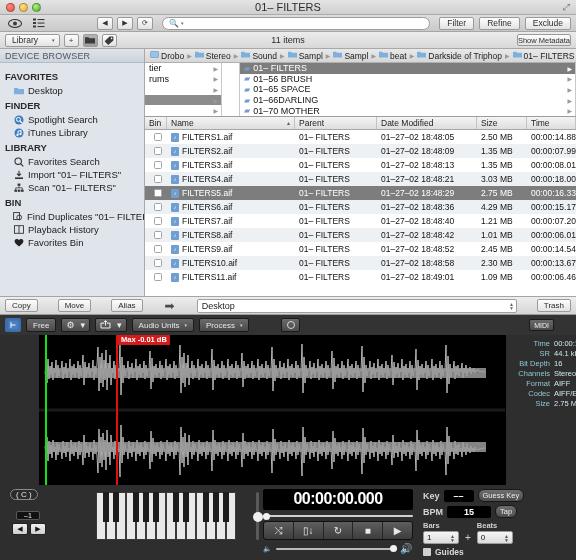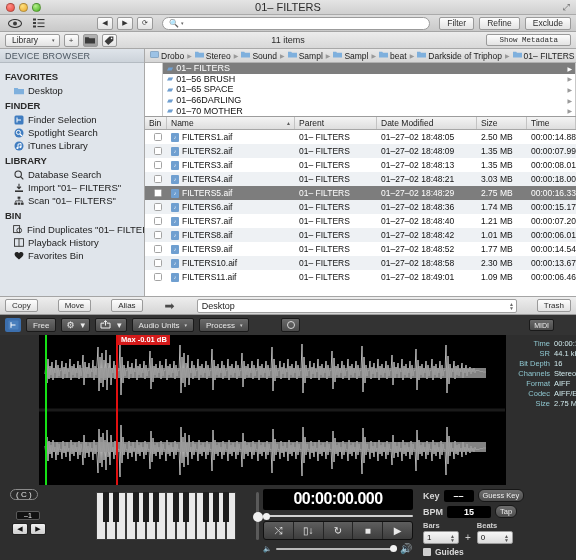--- a/index.html
+++ b/index.html
@@ -83,21 +83,21 @@
     display: flex; align-items: center; justify-content: center; font-size: 8px; color: #3b3b3b;
   }
   .sq-btn.active { background: linear-gradient(to bottom,#b4b4b4,#9e9e9e); }
   .items-count {
     position: absolute; left: 0; right: 0; text-align: center;
     font-size: 9px; color: #2b2b2b; pointer-events: none;
   }
   .meta-btn {
     margin-left: auto; height: 12px; border: 1px solid #9a9a9a; border-radius: 2px;
     background: linear-gradient(to bottom,#fdfdfd,#e3e3e3);
-    padding: 0 12px; font-size: 7.5px; color: #2d2d2d; display: flex; align-items: center; font-family: Liberation Mono, monospace;
+    padding: 0 0; font-size: 7.5px; color: #2d2d2d; display: flex; align-items: center;
   }
 
   
   .body { flex: 1; display: flex; min-height: 0; }
 
   
   .sidebar {
     width: 145px; flex: 0 0 145px;
     background: #e0e5eb;
     border-right: 1px solid #a9a9a9;
@@ -417,29 +417,20 @@
                 <path d="M0 1h3.6l.9 1H10v5.2H0z" fill="#7fb0dd"></path>
               </svg>
           </span>
           <span class="sb-label">Desktop</span>
         </div>
 
         <div class="sb-group">FINDER</div>
         <div class="sb-item">
           <span class="sb-ico ico-blue">
             <svg width="10" height="10" viewBox="0 0 10 10">
-                <rect x="0.5" y="0.5" width="9" height="9" rx="1.5" fill="#3f7cc0"></rect>
-                <path d="M3 2.5v5M3 5h4" stroke="#fff" stroke-width="1"></path>
-              </svg>
-          </span>
-          <span class="sb-label">Finder Selection</span>
-        </div>
-        <div class="sb-item">
-          <span class="sb-ico ico-blue">
-            <svg width="10" height="10" viewBox="0 0 10 10">
                 <circle cx="5" cy="5" r="4.5" fill="#3f7cc0"></circle>
                 <circle cx="4.4" cy="4.4" r="2" fill="none" stroke="#fff" stroke-width="1"></circle>
                 <path d="M6 6l2 2" stroke="#fff" stroke-width="1.2"></path>
               </svg>
           </span>
           <span class="sb-label">Spotlight Search</span>
         </div>
         <div class="sb-item">
           <span class="sb-ico ico-blue">
             <svg width="10" height="10" viewBox="0 0 10 10">
@@ -453,21 +444,21 @@
         </div>
 
         <div class="sb-group">LIBRARY</div>
         <div class="sb-item">
           <span class="sb-ico">
             <svg width="10" height="10" viewBox="0 0 10 10">
                 <circle cx="4.2" cy="4.2" r="3.2" fill="none" stroke="#333" stroke-width="1.1"></circle>
                 <path d="M6.6 6.6L9.3 9.3" stroke="#333" stroke-width="1.2"></path>
               </svg>
           </span>
-          <span class="sb-label">Database Search</span>
+          <span class="sb-label">Favorites Search</span>
         </div>
         <div class="sb-item">
           <span class="sb-ico">
             <svg width="10" height="10" viewBox="0 0 10 10">
                 <path d="M5 0.8v4.4M3 3.6L5 5.6 7 3.6" stroke="#333" stroke-width="1.1" fill="none"></path>
                 <path d="M1 7.4h8v1.6H1z" fill="#333"></path>
               </svg>
           </span>
           <span class="sb-label">Import "01– FILTERS"</span>
         </div>
@@ -585,20 +576,42 @@
           <span class="ci">
             <svg width="9" height="7" viewBox="0 0 9 7">
                 <path d="M0 .8h3.2l.8.9H9V6.6H0z" fill="#7fb0dd"></path>
               </svg>
           </span>
           <span>01– FILTERS</span>
         </div>
       </div>
 
       <div class="colbrowser">
+        <div class="col c1">
+          <div class="crow">
+              <span class="lbl">tier</span>
+              <span class="arr">▶</span>
+            </div>
+          <div class="crow">
+              <span class="lbl">rums</span>
+              <span class="arr">▶</span>
+            </div>
+          <div class="crow">
+              <span class="lbl"></span>
+              <span class="arr">▶</span>
+            </div>
+          <div class="crow selb">
+              <span class="lbl"></span>
+              <span class="arr">▶</span>
+            </div>
+          <div class="crow">
+              <span class="lbl"></span>
+              <span class="arr">▶</span>
+            </div>
+        </div>
         <div class="col c2"></div>
         <div class="col c3">
           <div class="crow sel">
               <span class="lbl">
                 <span class="fi">▰</span>
                 <span>01– FILTERS</span>
               </span>
               <span class="arr">▶</span>
             </div>
           <div class="crow">
@@ -710,21 +723,21 @@
         <div class="trow alt">
           <div class="td c-bin">
               <span class="chk"></span>
             </div>
           <div class="td c-name">
               <span class="aif-ico">♪</span>
               <span>FILTERS6.aif</span>
             </div>
           <div class="td c-parent">01– FILTERS</div>
           <div class="td c-date">01–27–02 18:48:36</div>
-          <div class="td c-size">1.74 MB</div>
+          <div class="td c-size">4.29 MB</div>
           <div class="td c-time">00:00:15.178</div>
         </div>
         <div class="trow">
           <div class="td c-bin">
               <span class="chk"></span>
             </div>
           <div class="td c-name">
               <span class="aif-ico">♪</span>
               <span>FILTERS7.aif</span>
             </div>
@@ -749,21 +762,21 @@
         <div class="trow">
           <div class="td c-bin">
               <span class="chk"></span>
             </div>
           <div class="td c-name">
               <span class="aif-ico">♪</span>
               <span>FILTERS9.aif</span>
             </div>
           <div class="td c-parent">01– FILTERS</div>
           <div class="td c-date">01–27–02 18:48:52</div>
-          <div class="td c-size">1.77 MB</div>
+          <div class="td c-size">2.45 MB</div>
           <div class="td c-time">00:00:14.543</div>
         </div>
         <div class="trow alt">
           <div class="td c-bin">
               <span class="chk"></span>
             </div>
           <div class="td c-name">
               <span class="aif-ico">♪</span>
               <span>FILTERS10.aif</span>
             </div>

